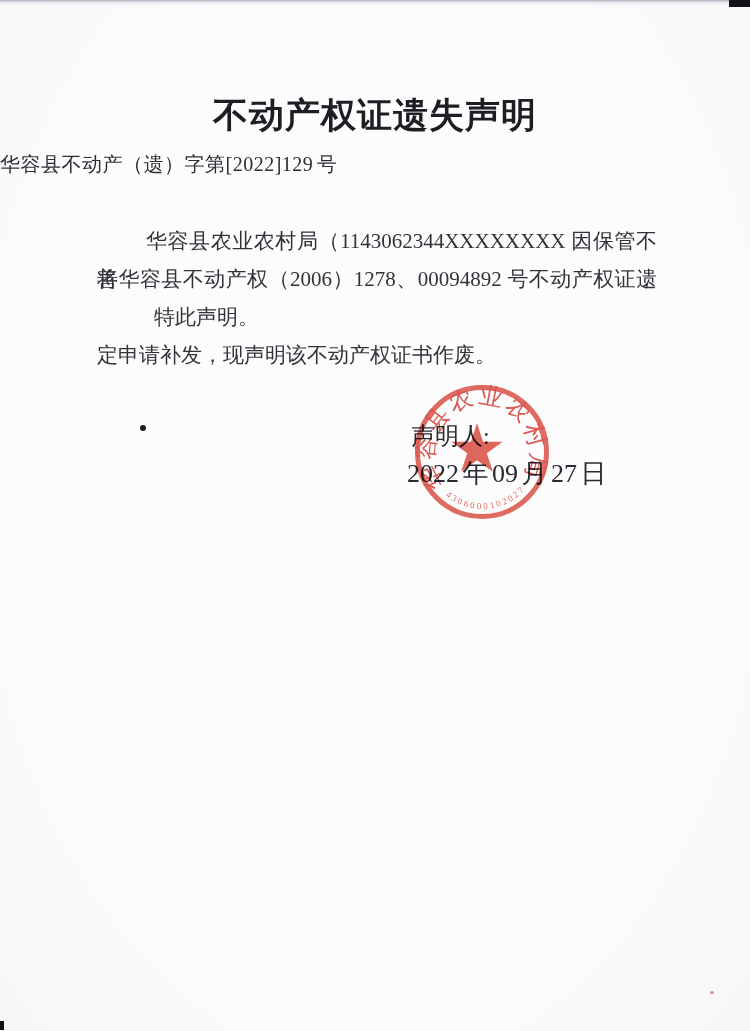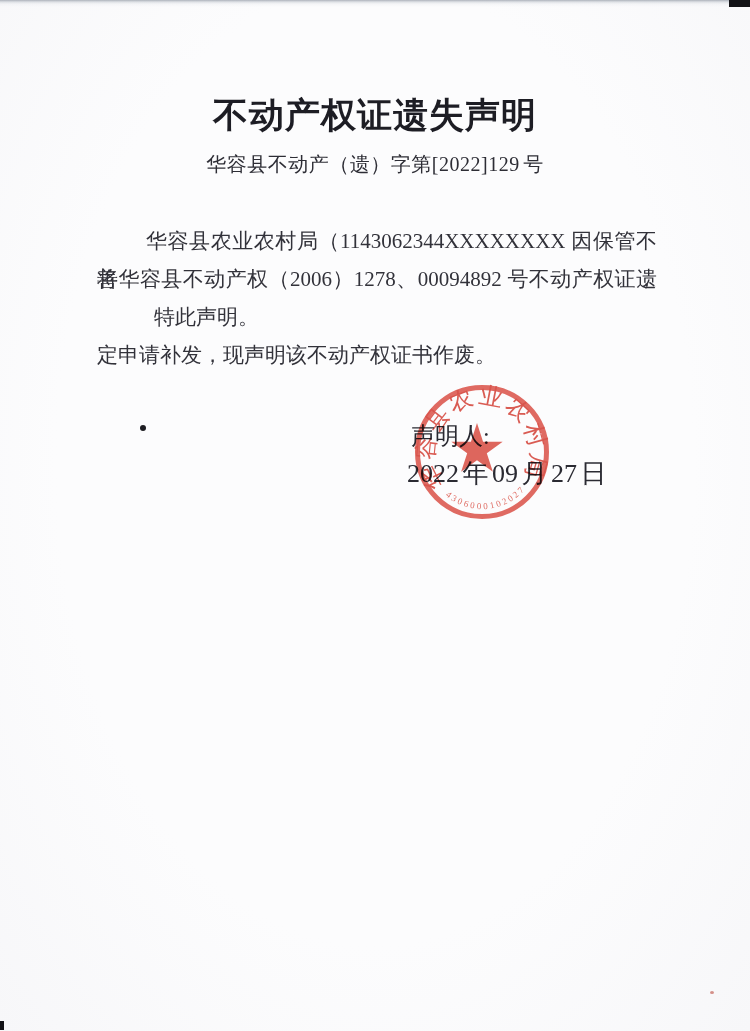--- a/index.html
+++ b/index.html
@@ -17,21 +17,21 @@
   .red-speck{position:absolute;left:710px;top:991px;width:4px;height:3px;background:#d49089;border-radius:50%;}
   .ink-dot{position:absolute;left:140px;top:425px;width:6px;height:6px;background:#1d1d22;border-radius:50%;}
 
   .doc-title{
     position:absolute;top:92px;left:0;width:100%;
     text-align:center;font-size:35px;font-weight:bold;letter-spacing:1px;
     color:#1d1d24;margin:0;
   }
   .doc-number{
     position:absolute;top:151px;left:0;width:100%;
-    text-align:center;font-size:20px;letter-spacing:.5px;color:#2d2d35;
+    text-align:left;font-size:20px;letter-spacing:.5px;color:#2d2d35;
     word-spacing:-2px;
   }
   .doc-body{
     position:absolute;top:222px;left:97px;width:560px;
     font-size:21px;color:#32323a;
   }
   .doc-body .line{
     display:block;height:38px;line-height:38px;white-space:nowrap;
   }
   .doc-body .line.justify{

